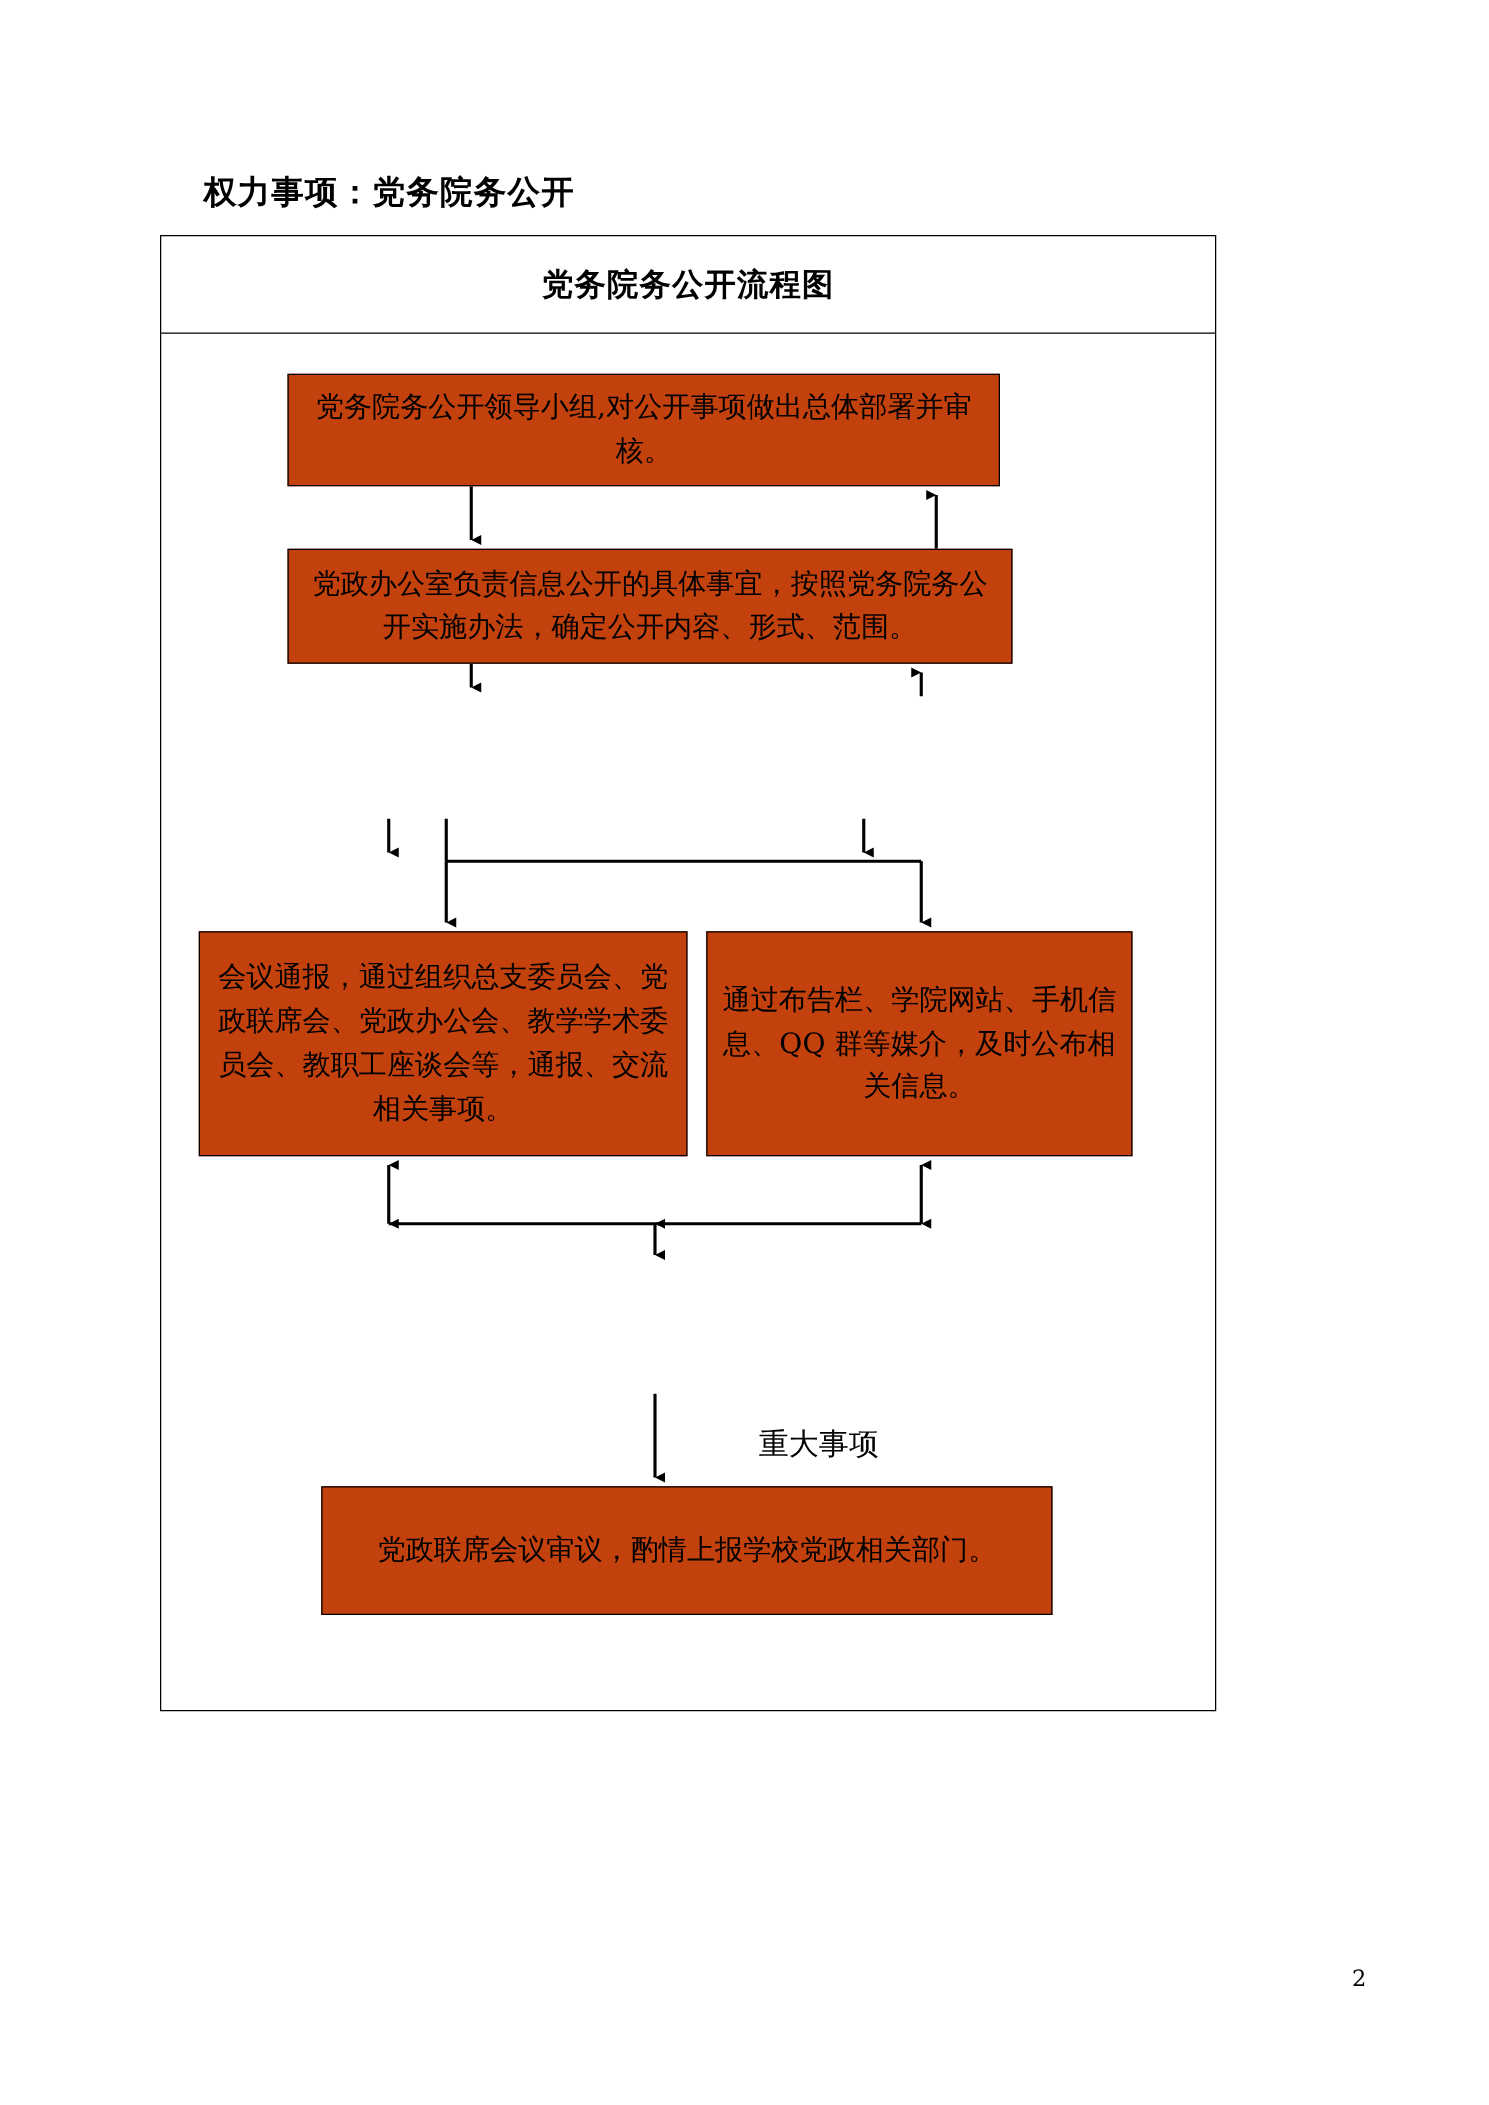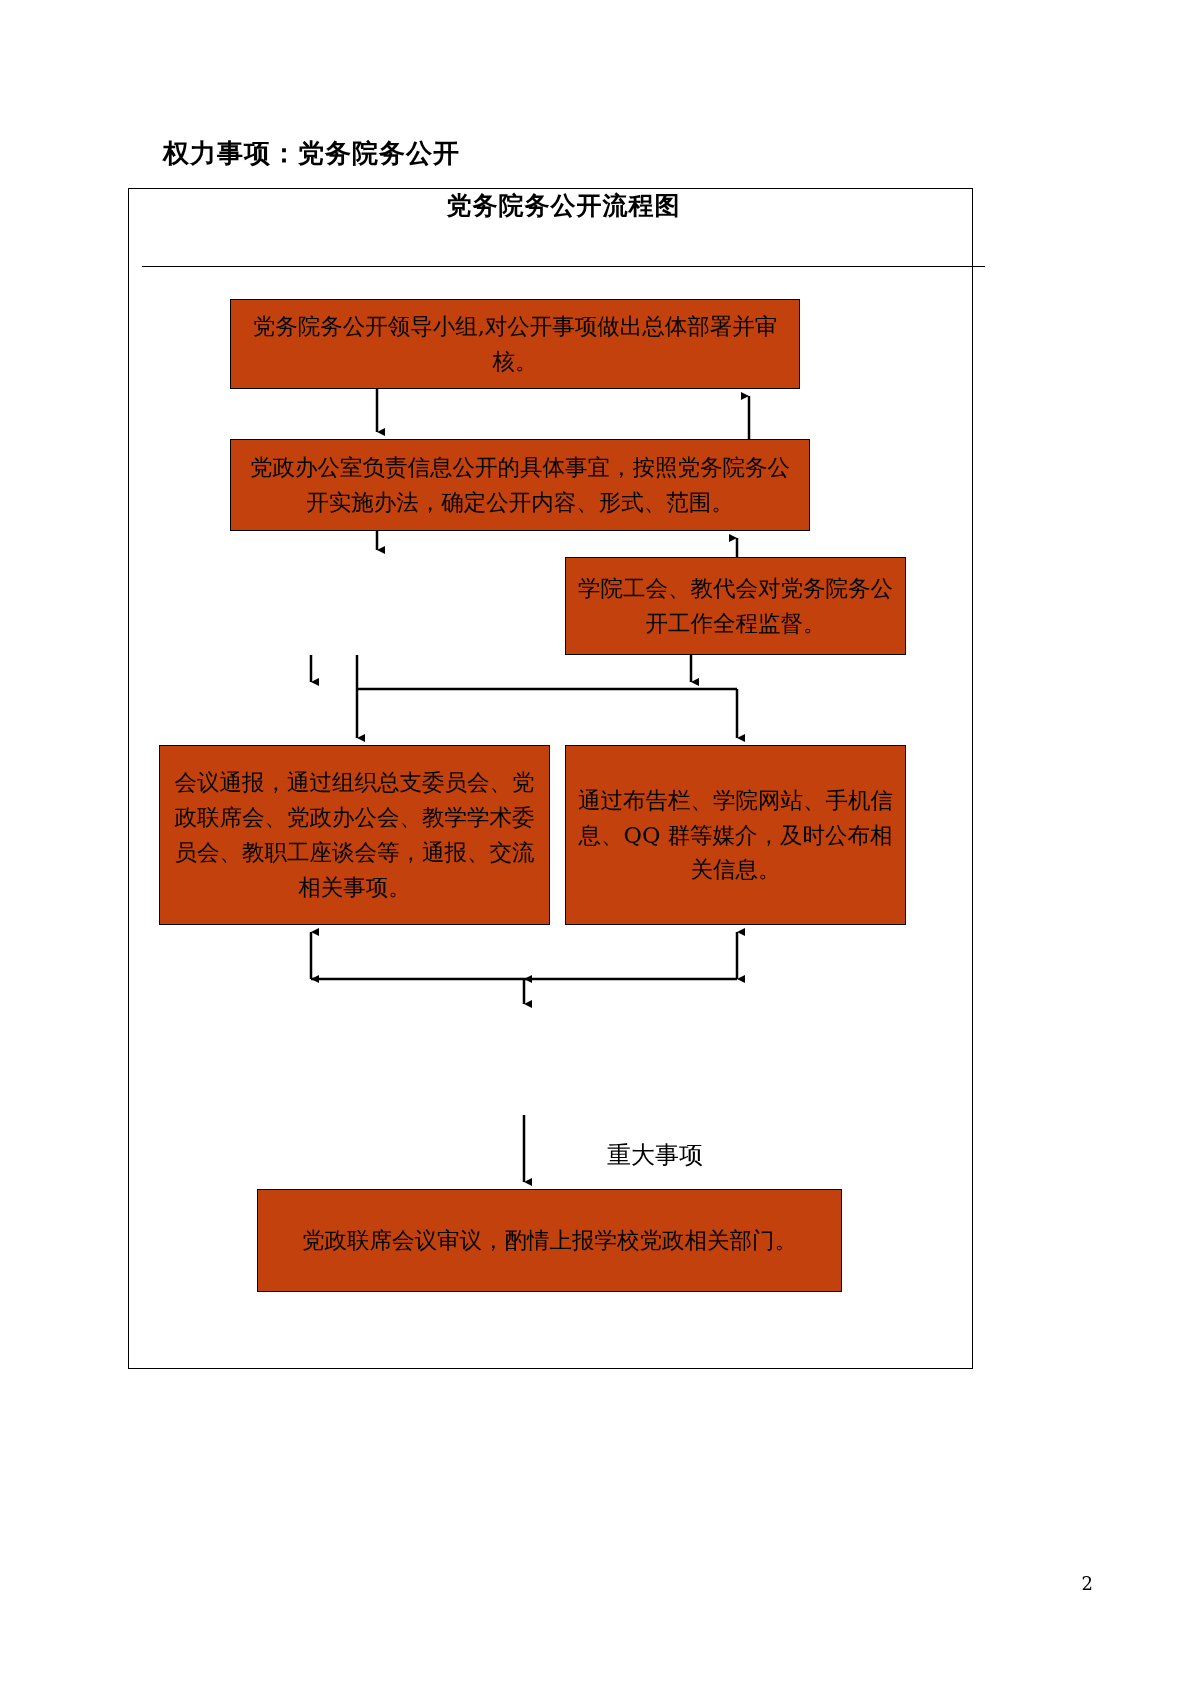--- a/index.html
+++ b/index.html
@@ -32,28 +32,28 @@
     position: absolute;
     left: 128px;
     top: 188px;
     width: 845px;
     height: 1181px;
     border: 1.5px solid #000;
     box-sizing: border-box;
   }
   .frame-title-bar {
     position: absolute;
-    left: 13px;
+    left: 0;
     top: 0;
     width: 100%;
     height: 78px;
     border-bottom: 1.5px solid #000;
     box-sizing: border-box;
     display: flex;
-    align-items: flex-start;
+    align-items: center;
     justify-content: center;
   }
   .frame-title {
     font-size: 25px;
     font-weight: bold;
     letter-spacing: 1px;
   }
 
   
   .flow-canvas {
@@ -170,23 +170,20 @@
 
     <div class="node" id="node-leadgroup">
       <span class="node-inner">党务院务公开领导小组,对公开事项做出总体部署并审核。</span>
     </div>
 
     <div class="node" id="node-office">
       <span class="node-inner">党政办公室负责信息公开的具体事宜，按照党务院务公开实施办法，确定公开内容、形式、范围。</span>
     </div>
 
 
-    <div class="node" id="node-union">
-      <span class="node-inner">学院工会、教代会对党务院务公开工作全程监督。</span>
-    </div>
 
     <div class="node" id="node-meeting">
       <span class="node-inner">会议通报，通过组织总支委员会、党政联席会、党政办公会、教学学术委员会、教职工座谈会等，通报、交流相关事项。</span>
     </div>
 
     <div class="node" id="node-media">
       <span class="node-inner">通过布告栏、学院网站、手机信息、QQ 群等媒介，及时公布相关信息。</span>
     </div>
 
 

